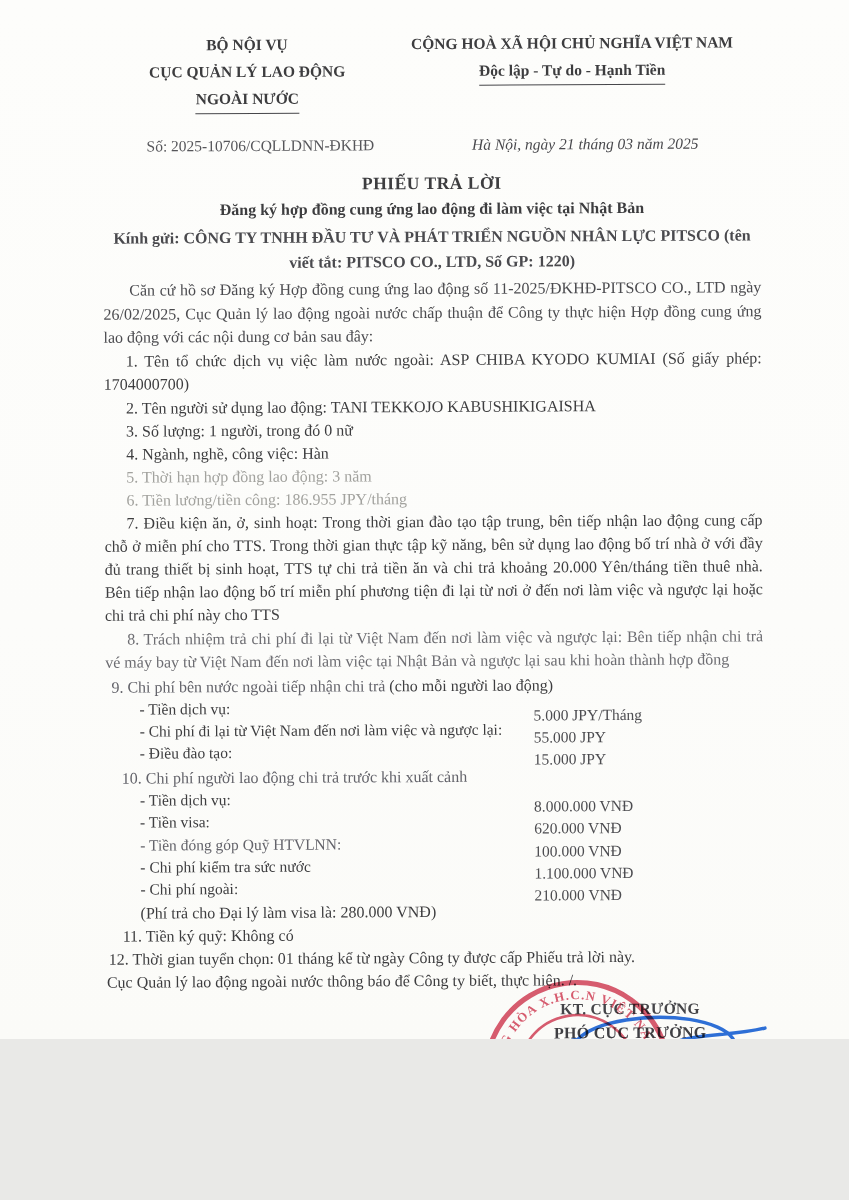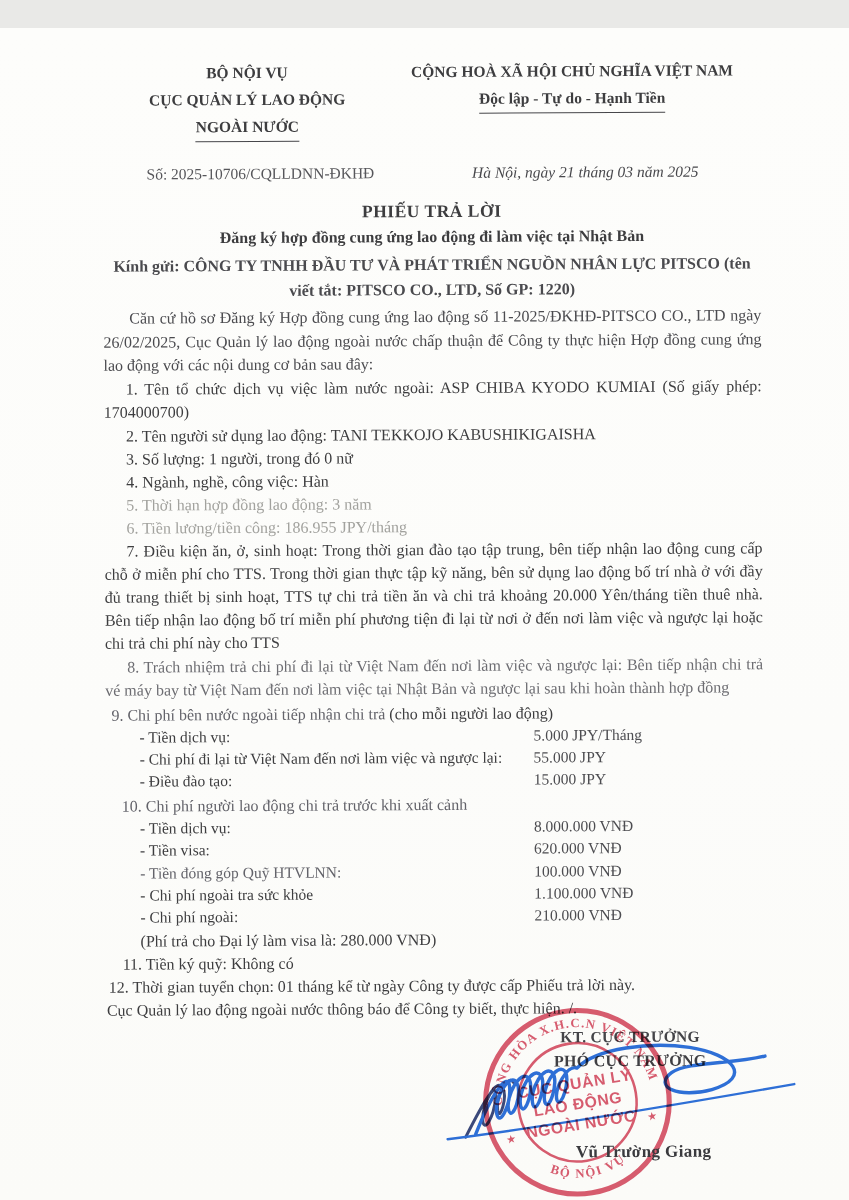--- a/index.html
+++ b/index.html
@@ -2,24 +2,23 @@
 <html><head>
 <meta charset="utf-8">
 <style>
   html,body{margin:0;padding:0;}
   body{
     width:849px;height:1200px;
     background:#e9e9e7;
     font-family:"Liberation Serif","DejaVu Serif",serif;
   }
   .page{
-    position:relative;width:849px;height:1172px;
+    position:relative;width:849px;height:1039px;
     background:linear-gradient(180deg,#fdfdfb 0%,#fcfcfa 60%,#fbfbf8 100%);
     overflow:hidden;
-    margin-top:28px;
   }
   .content{
     position:absolute;left:105px;top:30px;width:658px;
     color:#3d3d3f;font-size:16px;
     transform:rotate(-0.3deg);
   }
   
   .hdr{display:flex;}
   .hdr-left{width:290px;text-align:center;font-weight:bold;font-size:15.5px;line-height:27px;}
   .hdr-right{width:360px;text-align:center;font-weight:bold;font-size:15.5px;line-height:27px;}
@@ -41,21 +40,21 @@
   .ind2{text-indent:2px;}
   .lh235{line-height:23.5px;}
   .lh232{line-height:23.2px;}
   .tone-light{color:#a2a29e;}
   .tone-mid{color:#63636a;}
   .tone-mid2{color:#6d6d72;}
   
   .fee-head{line-height:23px;margin-top:1px;}
   .fee-row{position:relative;padding-left:34px;line-height:22.4px;font-size:15.5px;}
   .fee-label{white-space:nowrap;}
-  .fee-value{position:absolute;left:428px;top:0;white-space:nowrap;color:#4d4d51;}
+  .fee-value{position:absolute;left:428px;top:8px;white-space:nowrap;color:#4d4d51;}
   .fee-note{padding-left:34px;line-height:23px;}
   
   .sig-area{position:relative;height:205px;margin-top:5px;}
   .sig-titles{position:absolute;left:403px;top:2px;width:240px;text-align:center;}
   .sig-t1{font-weight:bold;font-size:15.5px;line-height:22px;letter-spacing:.3px;color:#444448;}
   .sig-t2{font-weight:bold;font-size:16px;line-height:26px;letter-spacing:.3px;color:#3f3f43;}
   .stamp-wrap{position:absolute;left:368px;top:-24px;width:204px;height:204px;
     transform:rotate(-9deg);opacity:.85;mix-blend-mode:multiply;}
   .sign-wrap{position:absolute;left:338px;top:16px;width:352px;height:102px;mix-blend-mode:multiply;}
   .signer-name{position:absolute;left:430px;top:118px;width:212px;text-align:center;
@@ -122,21 +121,21 @@
     </div>
     <div class="fee-row">
       <span class="fee-label">- Tiền visa:</span>
       <span class="fee-value">620.000 VNĐ</span>
     </div>
     <div class="fee-row">
       <span class="fee-label tone-mid">- Tiền đóng góp Quỹ HTVLNN:</span>
       <span class="fee-value">100.000 VNĐ</span>
     </div>
     <div class="fee-row">
-      <span class="fee-label">- Chi phí ngoài tra sức khỏe</span>
+      <span class="fee-label">- Chi phí kiểm tra sức nước</span>
       <span class="fee-value">1.100.000 VNĐ</span>
     </div>
     <div class="fee-row">
       <span class="fee-label">- Chi phí ngoài:</span>
       <span class="fee-value">210.000 VNĐ</span>
     </div>
     <div class="fee-note">(Phí trả cho Đại lý làm visa là: 280.000 VNĐ)</div>
 
     <div class="para item ind16">11. Tiền ký quỹ: Không có</div>
     <div class="para item ind2">12. Thời gian tuyển chọn: 01 tháng kể từ ngày Công ty được cấp Phiếu trả lời này.</div>

